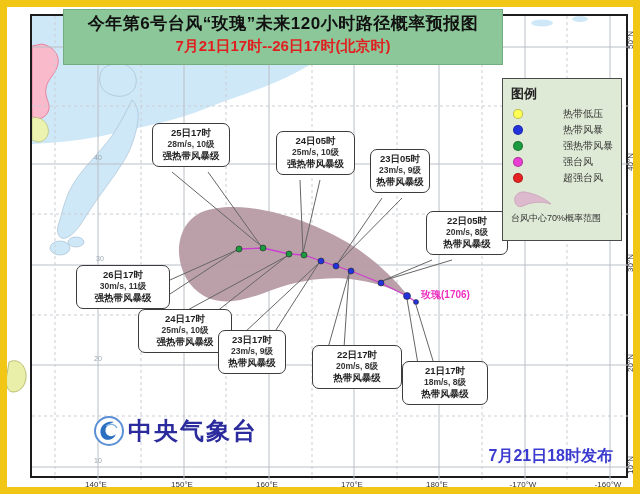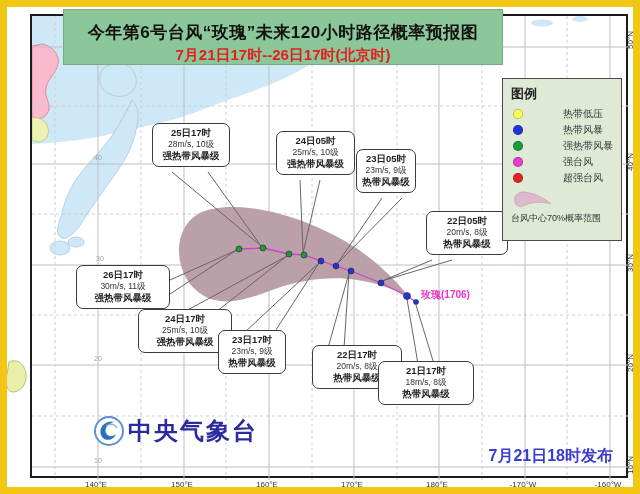--- a/index.html
+++ b/index.html
@@ -9,40 +9,40 @@
   }
   .frame{position:absolute;inset:0;border:7px solid #f2c614;pointer-events:none;z-index:10;}
   .map{
     position:absolute;left:30px;top:14px;width:598px;height:464px;
     border:2px solid #1c1c1c;background:#ffffff;box-sizing:border-box;z-index:1;
   }
   .map svg{position:absolute;left:0;top:0;}
   .title-box{
     position:absolute;left:63px;top:9px;width:440px;height:56px;z-index:5;
     background:#8cc79a;border:1px solid #74ad82;text-align:center;box-sizing:border-box;
-    padding-top:12px;
+    padding-top:3px;
   }
   .title-line1{font-size:17px;font-weight:bold;color:#111;letter-spacing:0.5px;line-height:1.35;}
   .title-line2{font-size:15px;font-weight:bold;color:#e02020;line-height:1.3;}
   .legend{
     position:absolute;left:502px;top:78px;width:120px;height:163px;z-index:4;
     background:#dfead6;border:1.5px solid #4a4a4a;box-sizing:border-box;padding:6px 8px 12px 8px;
   }
   .legend-title{font-size:13px;font-weight:bold;color:#222;margin-bottom:3px;}
   .legend-row{display:flex;align-items:center;height:16px;gap:34px;}
   .legend-dot{width:8px;height:8px;border-radius:50%;margin:0 6px 0 2px;border:1px solid rgba(0,0,0,0.25);flex:none;}
   .legend-label{font-size:10px;color:#333;white-space:nowrap;}
   .legend-cone-row{height:24px;margin-top:2px;}
   .legend-cone-label{font-size:9px;color:#333;white-space:nowrap;}
   .co{
     position:absolute;z-index:3;background:#ffffff;border:1.4px solid #3c3c3c;border-radius:7px;
     padding:3px 2px;text-align:center;box-sizing:border-box;line-height:1.3;
   }
   .co-time{font-size:9.5px;font-weight:bold;color:#222;display:block;}
-  .co-wind{font-size:8.5px;font-weight:normal;color:#333;display:block;}
+  .co-wind{font-size:8.5px;font-weight:bold;color:#333;display:block;}
   .co-int{font-size:9.5px;font-weight:bold;color:#222;display:block;white-space:nowrap;}
   .storm-label{position:absolute;left:421px;top:288px;z-index:3;font-size:10px;font-weight:bold;color:#ee2fc0;white-space:nowrap;}
   .axis-b{position:absolute;transform:translateX(-50%);font-size:8px;color:#333;z-index:2;white-space:nowrap;}
   .axis-r{position:absolute;font-size:8px;color:#333;z-index:2;transform:translate(0,-50%) rotate(-90deg);white-space:nowrap;}
   .footer-logo{position:absolute;left:92px;top:414px;z-index:3;}
   .agency{position:absolute;left:128px;top:415px;z-index:3;font-size:24px;font-weight:bold;color:#2b2b9e;letter-spacing:2px;}
   .release{position:absolute;left:430px;top:446px;width:183px;z-index:3;text-align:right;font-size:16px;font-weight:bold;color:#3b3bcf;}
   .margin-blob{position:absolute;left:5px;top:356px;z-index:0;}
 </style>
 </head>
@@ -184,21 +184,21 @@
 <div class="co" style="left:152px;top:123px;width:78px;">
   <span class="co-time">25日17时</span>
   <span class="co-wind">28m/s, 10级</span>
   <span class="co-int">强热带风暴级</span>
 </div>
 <div class="co" style="left:276px;top:131px;width:79px;">
   <span class="co-time">24日05时</span>
   <span class="co-wind">25m/s, 10级</span>
   <span class="co-int">强热带风暴级</span>
 </div>
-<div class="co" style="left:356px;top:149px;width:60px;">
+<div class="co" style="left:370px;top:149px;width:60px;">
   <span class="co-time">23日05时</span>
   <span class="co-wind">23m/s, 9级</span>
   <span class="co-int">热带风暴级</span>
 </div>
 <div class="co" style="left:426px;top:211px;width:82px;">
   <span class="co-time">22日05时</span>
   <span class="co-wind">20m/s, 8级</span>
   <span class="co-int">热带风暴级</span>
 </div>
 <div class="co" style="left:76px;top:265px;width:94px;">
@@ -214,21 +214,21 @@
 <div class="co" style="left:218px;top:330px;width:68px;">
   <span class="co-time">23日17时</span>
   <span class="co-wind">23m/s, 9级</span>
   <span class="co-int">热带风暴级</span>
 </div>
 <div class="co" style="left:312px;top:345px;width:90px;">
   <span class="co-time">22日17时</span>
   <span class="co-wind">20m/s, 8级</span>
   <span class="co-int">热带风暴级</span>
 </div>
-<div class="co" style="left:378px;top:361px;width:96px;">
+<div class="co" style="left:402px;top:361px;width:86px;">
   <span class="co-time">21日17时</span>
   <span class="co-wind">18m/s, 8级</span>
   <span class="co-int">热带风暴级</span>
 </div>
 
 <div class="storm-label">玫瑰(1706)</div>
 
 <div id="bottom-axis">
     <div class="axis-b" style="left: 96px; top: 480px;">140°E</div>
     <div class="axis-b" style="left: 182px; top: 480px;">150°E</div>

